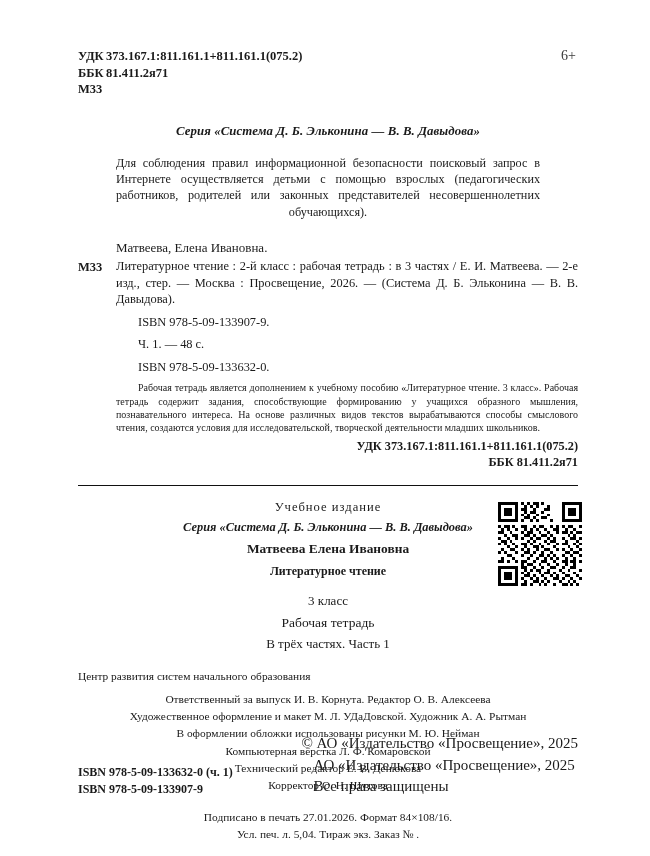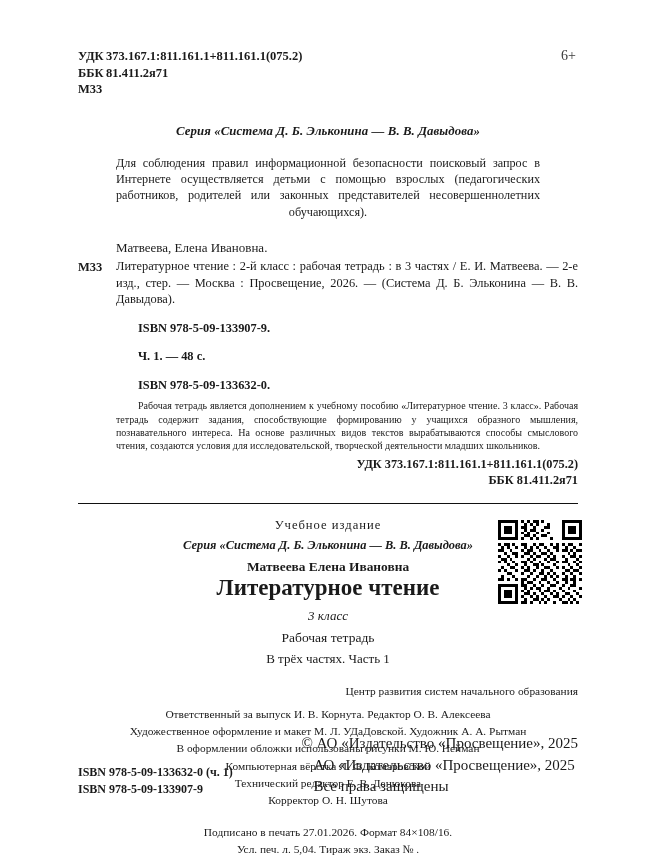--- a/index.html
+++ b/index.html
@@ -84,25 +84,24 @@
     font-weight: normal;
     font-size: 13px;
     margin-bottom: 2px;
   }
   .record-body {
     font-size: 12.4px;
     line-height: 1.33;
     text-align: justify;
   }
   .isbn-lines {
-    margin-top: 12px;
+    margin-top: 6px;
     font-size: 12.4px;
     line-height: 1.33;
     text-indent: 22px;
-    font-weight: bold;
   }
   .annotation {
     margin-top: 6px;
     font-size: 10px;
     line-height: 1.33;
     text-align: justify;
     text-indent: 22px;
     hyphens: manual;
   }
   .codes-right {
@@ -136,46 +135,46 @@
     font-size: 12.4px;
     margin-top: 5px;
   }
   .imprint .author2 {
     font-weight: bold;
     font-size: 13.4px;
     margin-top: 6px;
   }
   .imprint .title2 {
     font-weight: bold;
-    font-size: 23px;
+    font-size: 12px;
+    margin-top: 7px;
   }
   .imprint .grade {
     font-size: 13px;
-    margin-top: 7px;
-    font-style: italic;
+    margin-top: 14px;
   }
   .imprint .subtitle2 {
     font-size: 13.5px;
     margin-top: 6px;
   }
   .imprint .parts {
     font-size: 13px;
     margin-top: 5px;
   }
 
   .qr {
     position: absolute;
     right: -4px;
     top: 2px;
     width: 84px;
     height: 84px;
   }
 
   .center-dept {
-    text-align: right;
+    text-align: left;
     font-size: 11.4px;
     margin-top: 18px;
   }
   .credits {
     text-align: center;
     font-size: 11.4px;
     line-height: 1.52;
     margin-top: 9px;
   }
   .print-info {

